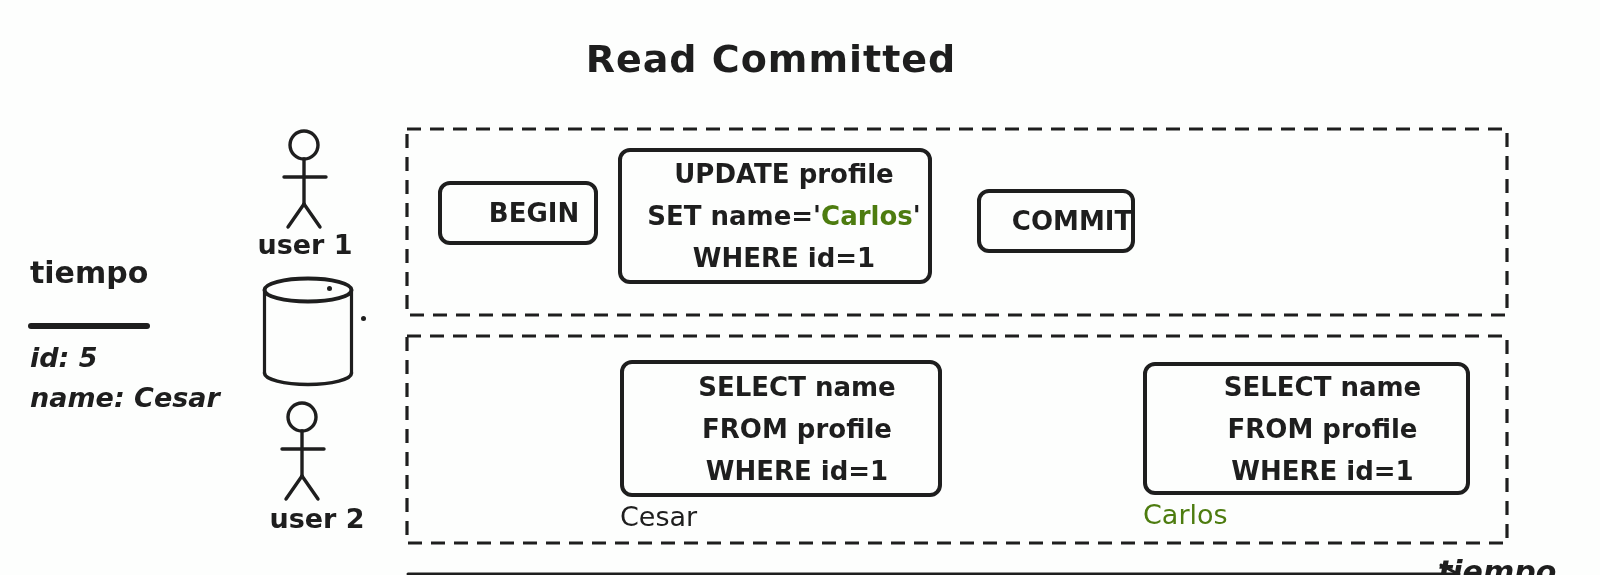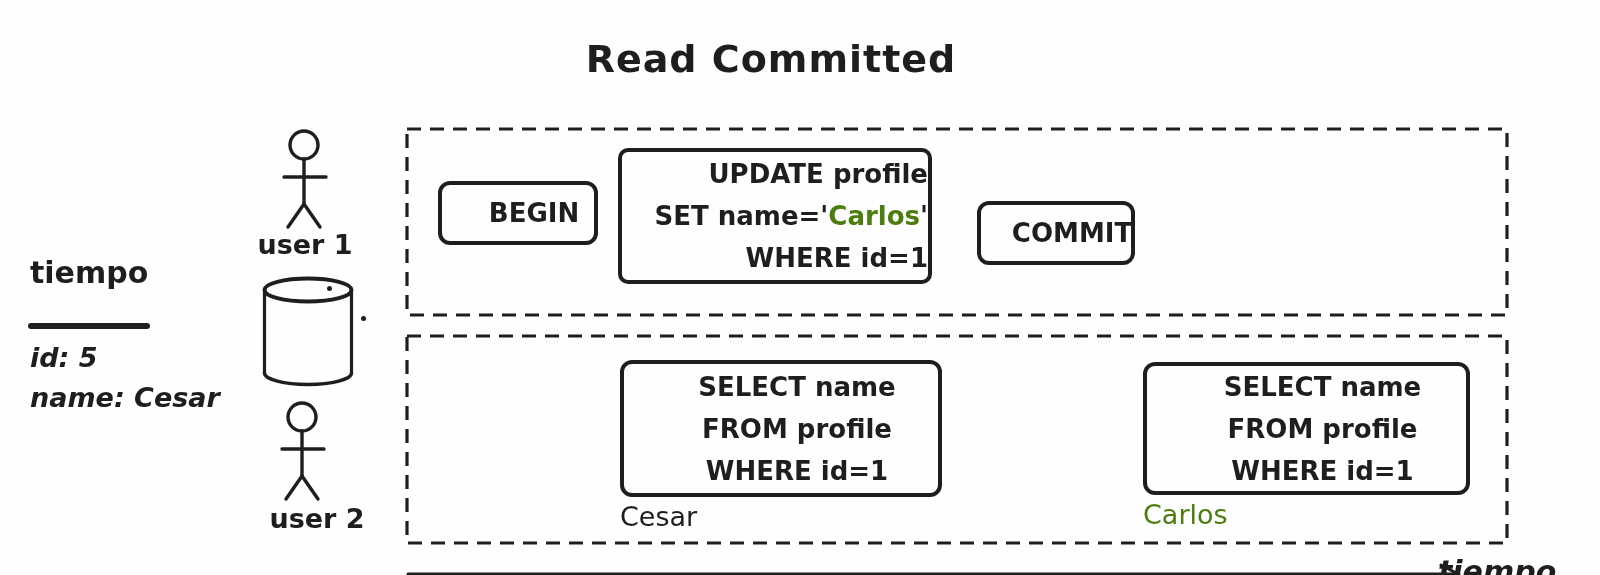--- a/index.html
+++ b/index.html
@@ -48,21 +48,21 @@
     border: 4px solid #1e1e1e;
     border-radius: 12px;
     box-sizing: border-box;
     display: flex; flex-direction: column;
     align-items: center; justify-content: center;
     font-size: 26px; font-weight: bold;
     line-height: 42px;
     white-space: nowrap;
     padding-left: 32px;
   }
-  .node.left-align { align-items: flex-end; padding-left: 18px; border-radius: 10px; }
+  .node.left-align { align-items: center; padding-left: 18px; }
   .hl { color: #4d7c0f; }
   .result {
     position: absolute;
     font-size: 27px; font-weight: normal;
     text-align: left; white-space: nowrap;
   }
   .tiempo {
     position: absolute; left: 1438px; top: 521px;
     font-size: 30px; font-weight: bold; font-style: italic;
     white-space: nowrap;
@@ -131,21 +131,21 @@
   <div class="node" style="left:438px; top:148px; width:160px; height:64px">
     <span>BEGIN</span>
   </div>
 
   <div class="node left-align" style="left:618px; top:115px; width:314px; height:136px">
     <div>UPDATE profile</div>
     <div><span>SET name='</span><span class="hl">Carlos</span><span>'</span></div>
     <div>WHERE id=1</div>
   </div>
 
-  <div class="node" style="left:977px; top:168px; width:158px; height:64px">
+  <div class="node" style="left:977px; top:156px; width:158px; height:64px">
     <span>COMMIT</span>
   </div>
 
   <div class="node" style="left:620px; top:327px; width:322px; height:137px">
     <div>SELECT name</div>
     <div>FROM profile</div>
     <div>WHERE id=1</div>
   </div>
   <div class="result" style="left:620px; top:468px; width:322px">Cesar</div>
 

